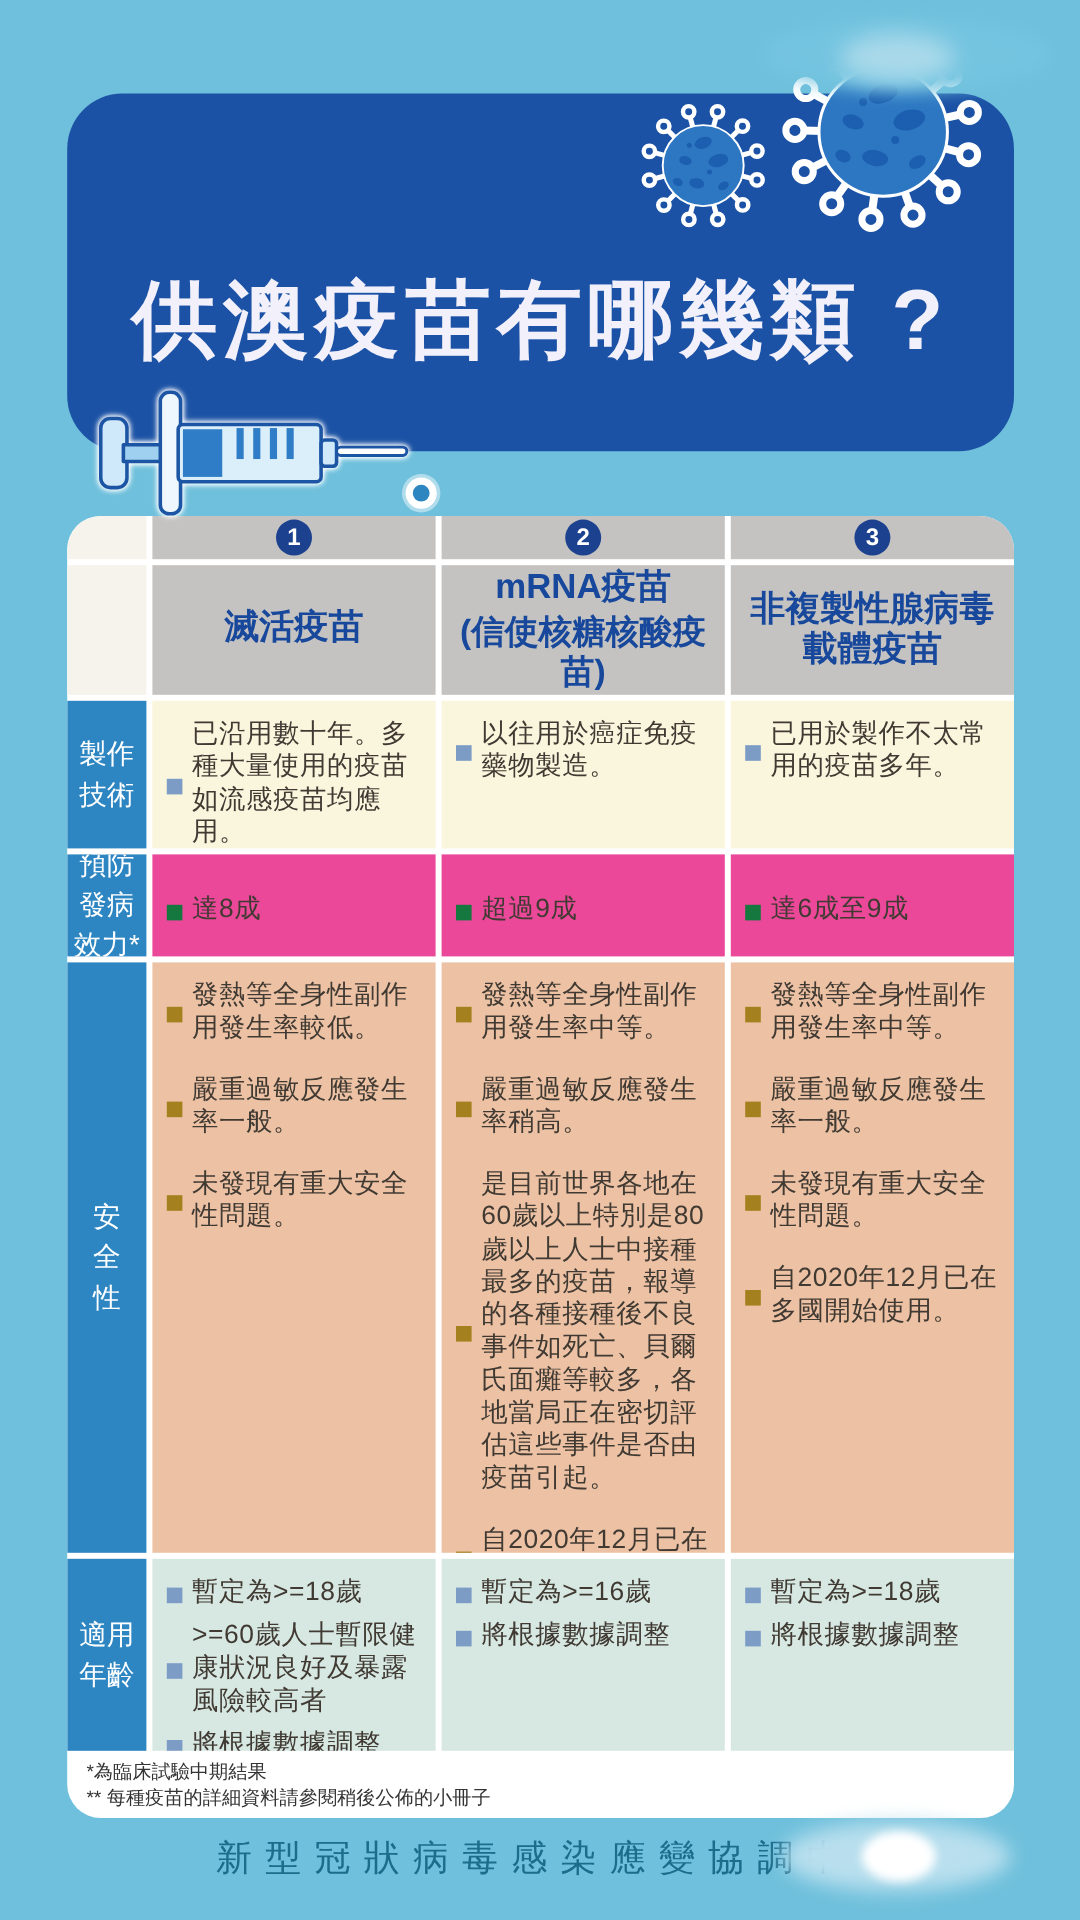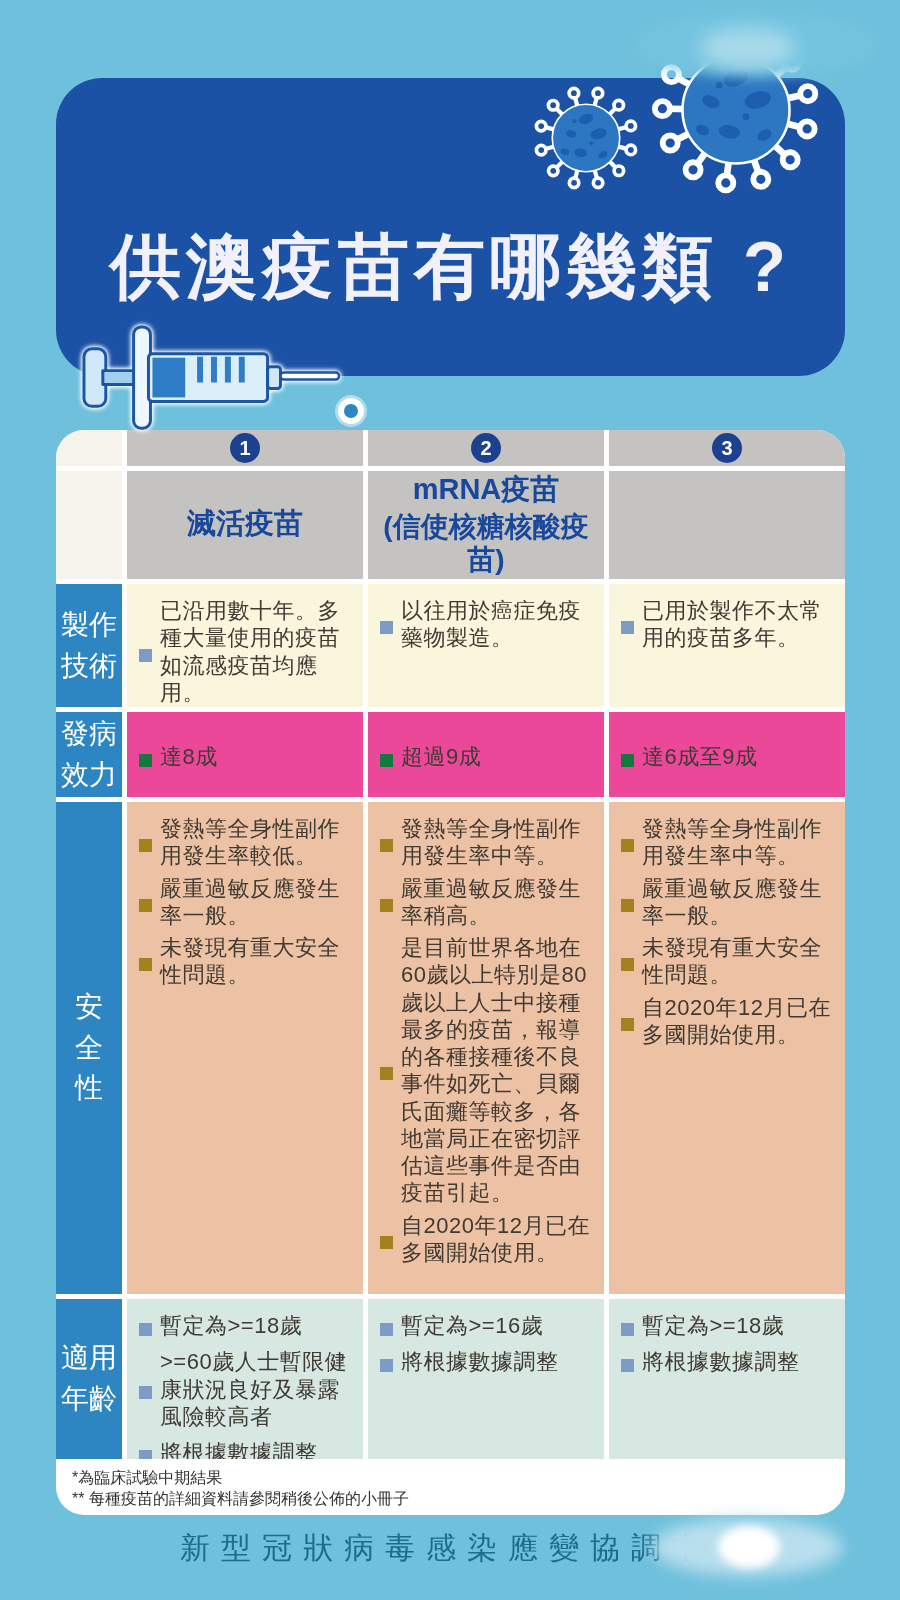--- a/index.html
+++ b/index.html
@@ -35,25 +35,25 @@
   .cell{overflow:hidden;}
   .spacer{background:#f6f3ec;}
   .num{background:#c5c3c1;display:flex;align-items:center;justify-content:center;}
   .numcircle{width:30px;height:30px;border-radius:50%;background:#1c418f;color:#fff;
     font-size:20px;font-weight:700;display:flex;align-items:center;justify-content:center;}
   .coltitle{background:#c5c3c1;display:flex;flex-direction:column;align-items:center;
     justify-content:center;text-align:center;padding:4px 6px;}
   .ct{font-size:29px;font-weight:700;color:#17489c;line-height:1.15;}
   .cs{font-size:28px;font-weight:700;color:#17489c;line-height:1.2;margin-top:3px;}
   .label{background:#2d86c2;color:#ffffff;display:flex;align-items:center;justify-content:center;
-    text-align:center;font-size:28px;line-height:1.45;white-space:pre-line;}
+    text-align:center;font-size:23px;line-height:1.45;white-space:pre-line;}
   .body{display:flex;flex-direction:column;gap:9px;padding:13px 6px 8px 12px;}
   .r0{background:#faf5dd;}
   .r1{background:#ec4899;justify-content:center;}
-  .r2{background:#edc2a4;gap:5px;}
+  .r2{background:#edc2a4;gap:24px;}
   .r3{background:#d7e8e3;}
   .bullet-item{display:flex;align-items:center;}
   .bullet{width:13px;height:13px;margin:7px 8px 0 0;flex-shrink:0;}
   .r0 .bullet,.r3 .bullet{background:#7c9cc6;}
   .r1 .bullet{background:#15793f;}
   .r2 .bullet{background:#a5801f;}
   .btext{font-size:22px;line-height:1.24;color:#403a33;letter-spacing:.5px;}
 
   .notes{padding:8px 16px 0 16px;}
   .note-line{font-size:16px;color:#333333;line-height:1.32;}
@@ -191,20 +191,21 @@
       <div class="cell spacer"></div>
       <div class="cell coltitle">
         <div class="ct">滅活疫苗</div>
         <div class="cs"></div>
         </div>
       <div class="cell coltitle">
         <div class="ct">mRNA疫苗</div>
         <div class="cs">(信使核糖核酸疫苗)</div>
         </div>
       <div class="cell coltitle">
+        <div class="ct">非複製性腺病毒載體疫苗</div>
         </div>
 
       <div class="cell label">製作
 技術</div>
       <div class="cell body r0">
   <div class="bullet-item">
     <span class="bullet"></span>
     <span class="btext">已沿用數十年。多種大量使用的疫苗如流感疫苗均應用。</span>
   </div>
 </div>

